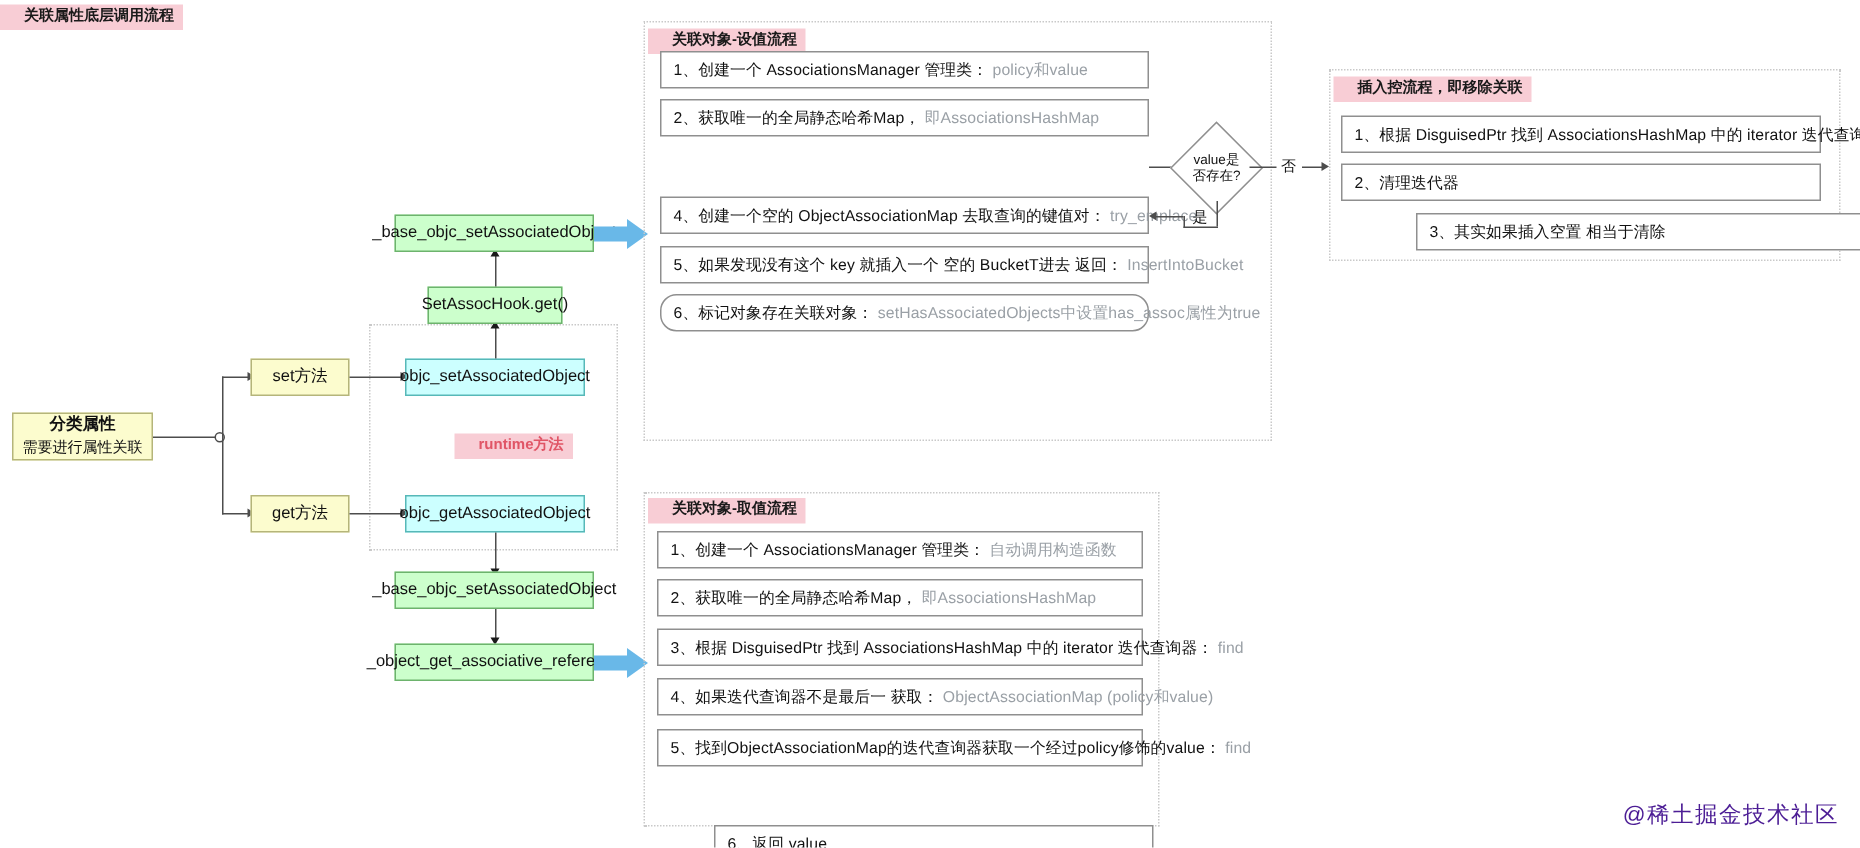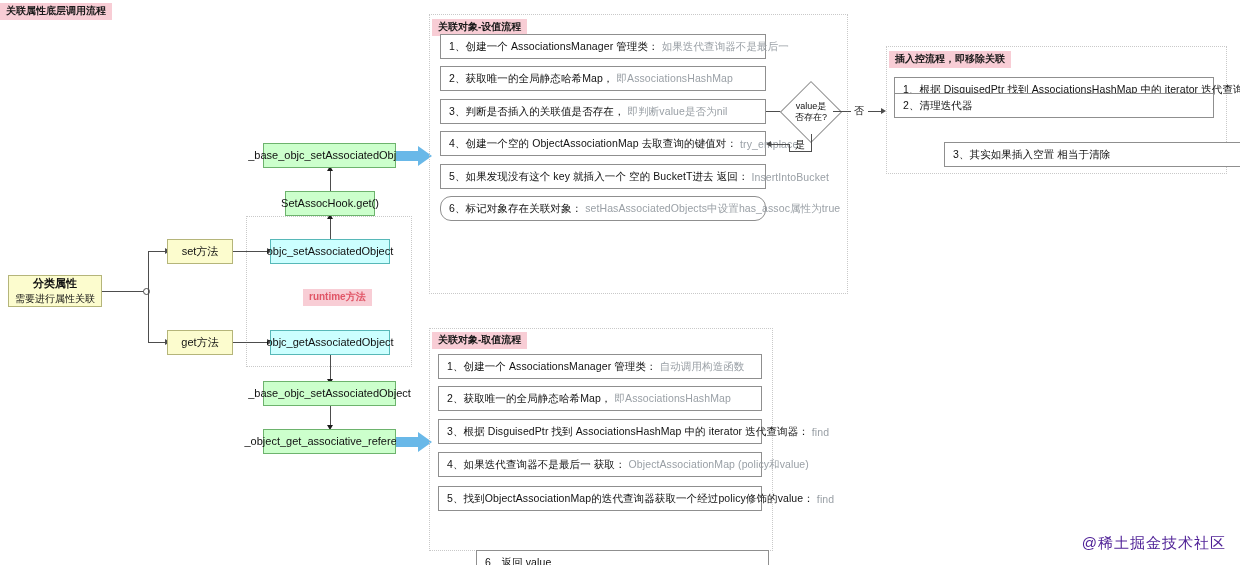--- a/index.html
+++ b/index.html
@@ -11,21 +11,21 @@
     position:relative;
   }
   #canvas{position:absolute;left:0;top:0;width:1240px;height:565px;}
 
   .tag{
     position:absolute;
     background:#f8cdd5;
     color:#1a1a1a;
     font-size:10px;
     font-weight:bold;
-    padding:3px 6px 4px 6px;
+    padding:3px 6px 4px 16px;
     white-space:nowrap;
     line-height:1;
   }
 
   .dotpanel{
     position:absolute;
     border:1px dotted #c9c9c9;
     box-sizing:border-box;
     background:transparent;
   }
@@ -189,29 +189,25 @@
   <div class="bigarrow" style="left:396px;top:431.5px;width:36px;height:20px;">
     <div class="shaft" style="width:24px;"></div>
     <div class="head" style="left:22px;"></div>
   </div>
 
   <div class="dotpanel" style="left:429px;top:14px;width:419px;height:280px;"></div>
   <div class="tag" style="left:432px;top:19px;">关联对象-设值流程</div>
 
   <div class="row" style="left:440px;top:34px;width:326px;height:25px;">
     <span>1、创建一个 AssociationsManager 管理类：</span>
-      <span class="dim">如果迭代查询器不是最后一</span>
+      <span class="dim">policy和value</span>
   </div>
   <div class="row" style="left:440px;top:66px;width:326px;height:25px;">
     <span>2、获取唯一的全局静态哈希Map，</span>
       <span class="dim">即AssociationsHashMap</span>
-  </div>
-  <div class="row" style="left:440px;top:99px;width:326px;height:25px;">
-    <span>3、判断是否插入的关联值是否存在，</span>
-      <span class="dim">即判断value是否为nil</span>
   </div>
   <div class="row" style="left:440px;top:131px;width:326px;height:25px;">
     <span>4、创建一个空的 ObjectAssociationMap 去取查询的键值对：</span>
       <span class="dim">try_emplace</span>
   </div>
   <div class="row" style="left:440px;top:164px;width:326px;height:25px;">
     <span>5、如果发现没有这个 key 就插入一个 空的 BucketT进去 返回：</span>
       <span class="dim">InsertIntoBucket</span>
   </div>
   <div class="row" style="left:440px;top:196px;width:326px;height:25px;border-radius:11px;">
@@ -242,21 +238,21 @@
   <div class="ln lnv" style="left:789px;top:144px;height:8px;"></div>
   <div class="arrowL" style="left:766px;top:140.5px;"></div>
 
   <div class="dotpanel" style="left:886px;top:46px;width:341px;height:128px;"></div>
   <div class="tag" style="left:889px;top:51px;">插入控流程，即移除关联</div>
 
   <div class="row" style="left:894px;top:77px;width:320px;height:25px;">
     <span>1、根据 DisguisedPtr 找到 AssociationsHashMap 中的 iterator 迭代查询器</span>
       <span class="dim"></span>
   </div>
-  <div class="row" style="left:894px;top:93px;width:320px;height:25px;">
+  <div class="row" style="left:894px;top:109px;width:320px;height:25px;">
     <span>2、清理迭代器</span>
       <span class="dim"></span>
   </div>
   <div class="row" style="left:944px;top:142px;width:320px;height:25px;">
     <span>3、其实如果插入空置 相当于清除</span>
       <span class="dim"></span>
   </div>
 
   <div class="dotpanel" style="left:429px;top:328px;width:344px;height:223px;"></div>
   <div class="tag" style="left:432px;top:332px;">关联对象-取值流程</div>

